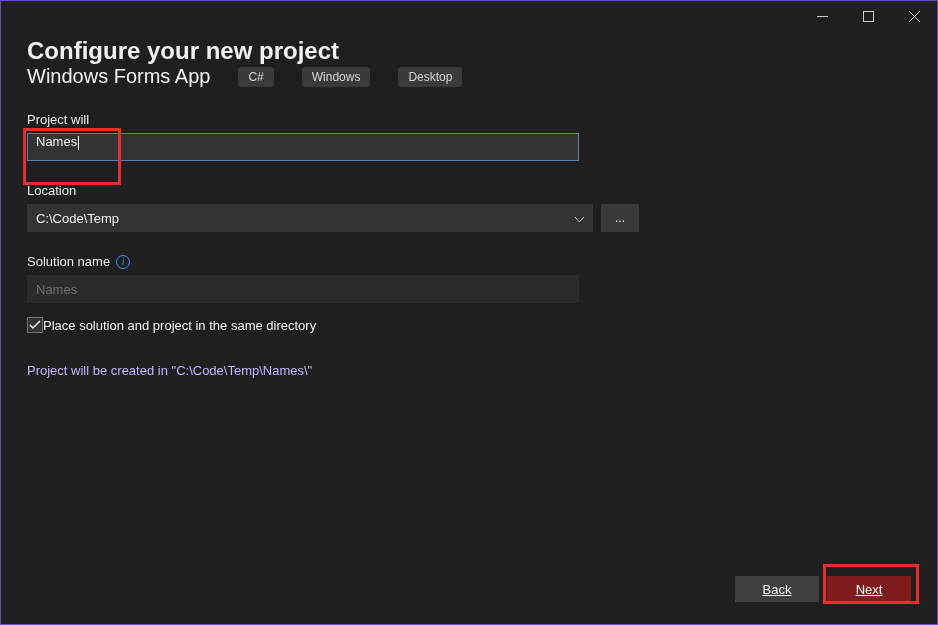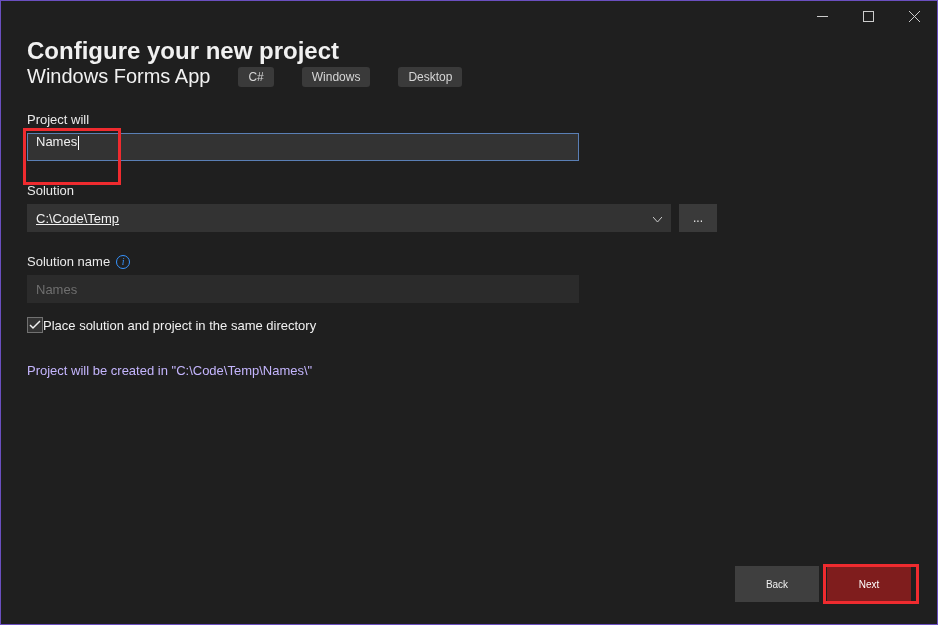--- a/index.html
+++ b/index.html
@@ -32,23 +32,23 @@
     .text-input{
       width:552px; height:28px;
       background:#333333; border:1px solid #4a4a4a;
       color:#f1f1f1; font-size:13px; padding:0 8px;
       outline:none;
     }
     .text-input.focused{ border:1px solid #5a7fb5; background:#333333;}
     .group{ margin-bottom:22px; }
     .select-row{ display:flex; gap:8px; align-items:center;}
     .select{
-      width:644px; height:28px; background:#333333; border:1px solid #333333;
+      width:566px; height:28px; background:#333333; border:1px solid #333333;
       color:#f1f1f1; font-size:13px; padding:0 8px;
-      display:flex; align-items:center; justify-content:space-between;text-decoration:underline;
+      display:flex; align-items:center; justify-content:space-between;
     }
     .browse-btn{
       width:38px; height:28px; background:#3a3a3a; border:none;
       color:#e6e6e6; font-size:12px; display:flex;align-items:center;justify-content:center;
     }
     .disabled-input{
       width:552px; height:28px; background:#2b2b2b; border:1px solid #2b2b2b;
       color:#6f6f6f; font-size:13px; padding:0 8px; display:flex; align-items:center;
     }
     .info-icon{
@@ -61,22 +61,22 @@
       width:16px; height:16px; background:#333333; border:1px solid #717171;
       display:flex;align-items:center;justify-content:center;
     }
     .chk svg{stroke:#f1f1f1;}
     .hint{ font-size:13px; color:#c4b5fd;}
     .footer{
       position:absolute; bottom:22px; right:26px;
       display:flex; gap:8px;
     }
     .btn{
-      width:84px; height:36px; border:none; font-size:10px;
-      display:flex;align-items:center;justify-content:center;
+      width:84px; height:26px; border:none; font-size:13px;
+      display:flex;align-items:center;justify-content:center;text-decoration:underline;
     }
     .btn-back{ background:#3f3f3f; color:#f1f1f1;}
     .btn-next{ background:#7f1d1d; color:#ffffff;}
     .hl-red{ position:absolute; border:3px solid #ef2b2f; pointer-events:none;}
     .caret{display:inline-block;width:1px;height:14px;background:#fff;vertical-align:middle;margin-left:1px;}
   </style>
 </head>
 <body>
 
 <div class="titlebar">
@@ -109,21 +109,21 @@
   </div>
 
   <div class="group">
     <div class="field-label">Project will</div>
     <div class="text-input focused">
       <span>Names</span><span class="caret"></span>
     </div>
   </div>
 
   <div class="group">
-    <div class="field-label">Solution</div>
+    <div class="field-label">Location</div>
     <div class="select-row">
       <div class="select">
         <span>C:\Code\Temp</span>
         <span>
           <svg width="9" height="6">
               <polyline points="0,0 4.5,5 9,0" fill="none" stroke="#cccccc" stroke-width="1"></polyline>
             </svg>
         </span>
       </div>
       <button class="browse-btn">...</button>

